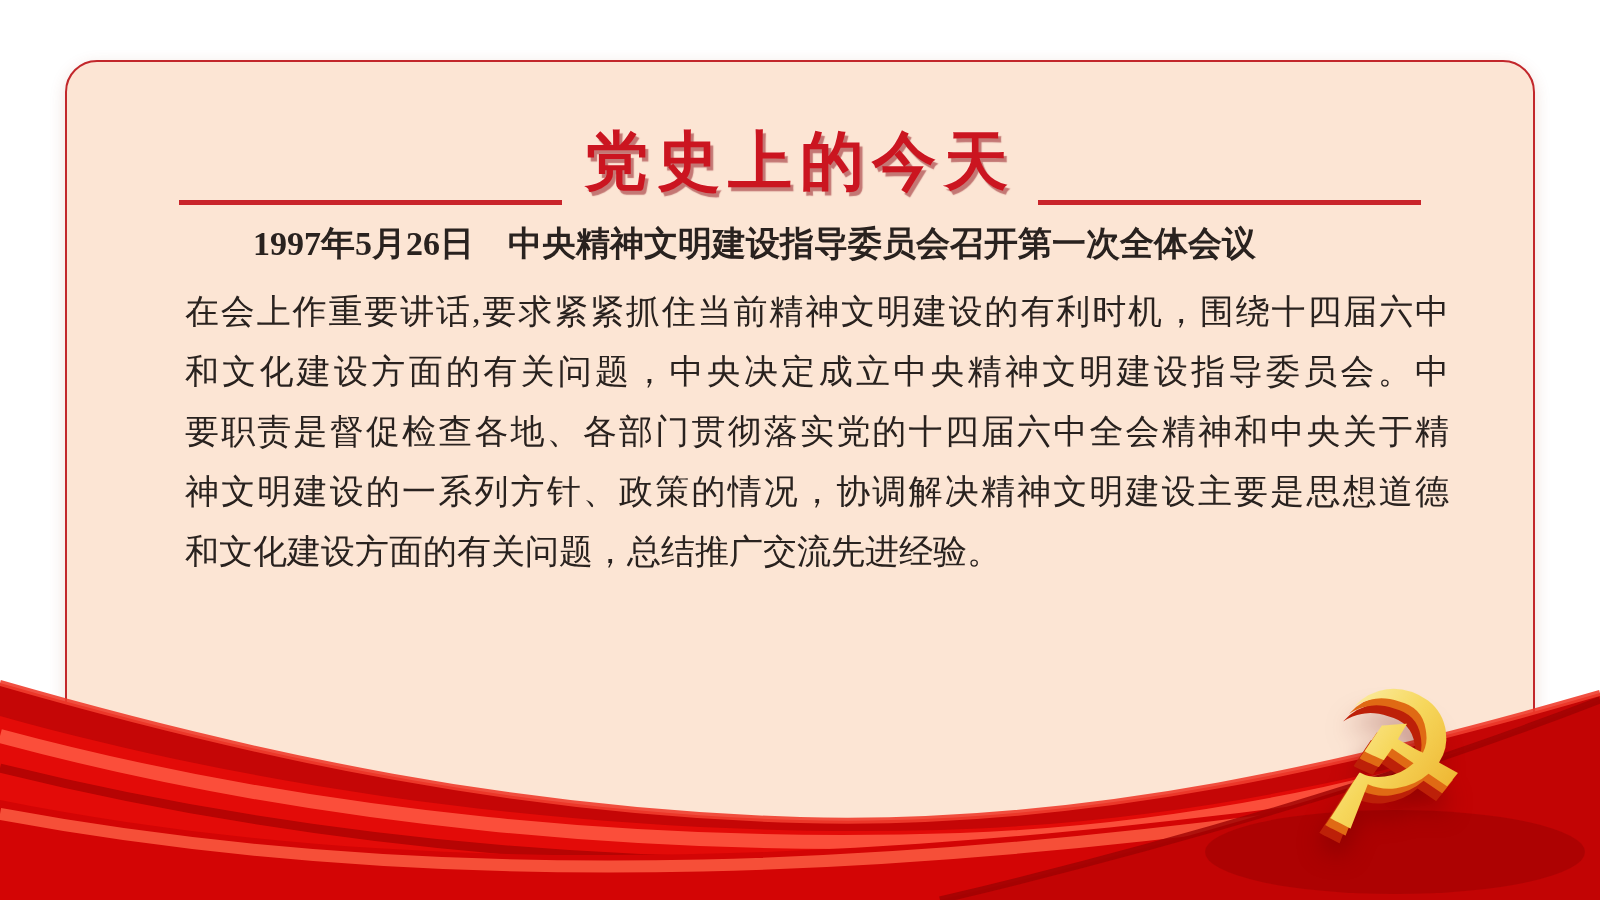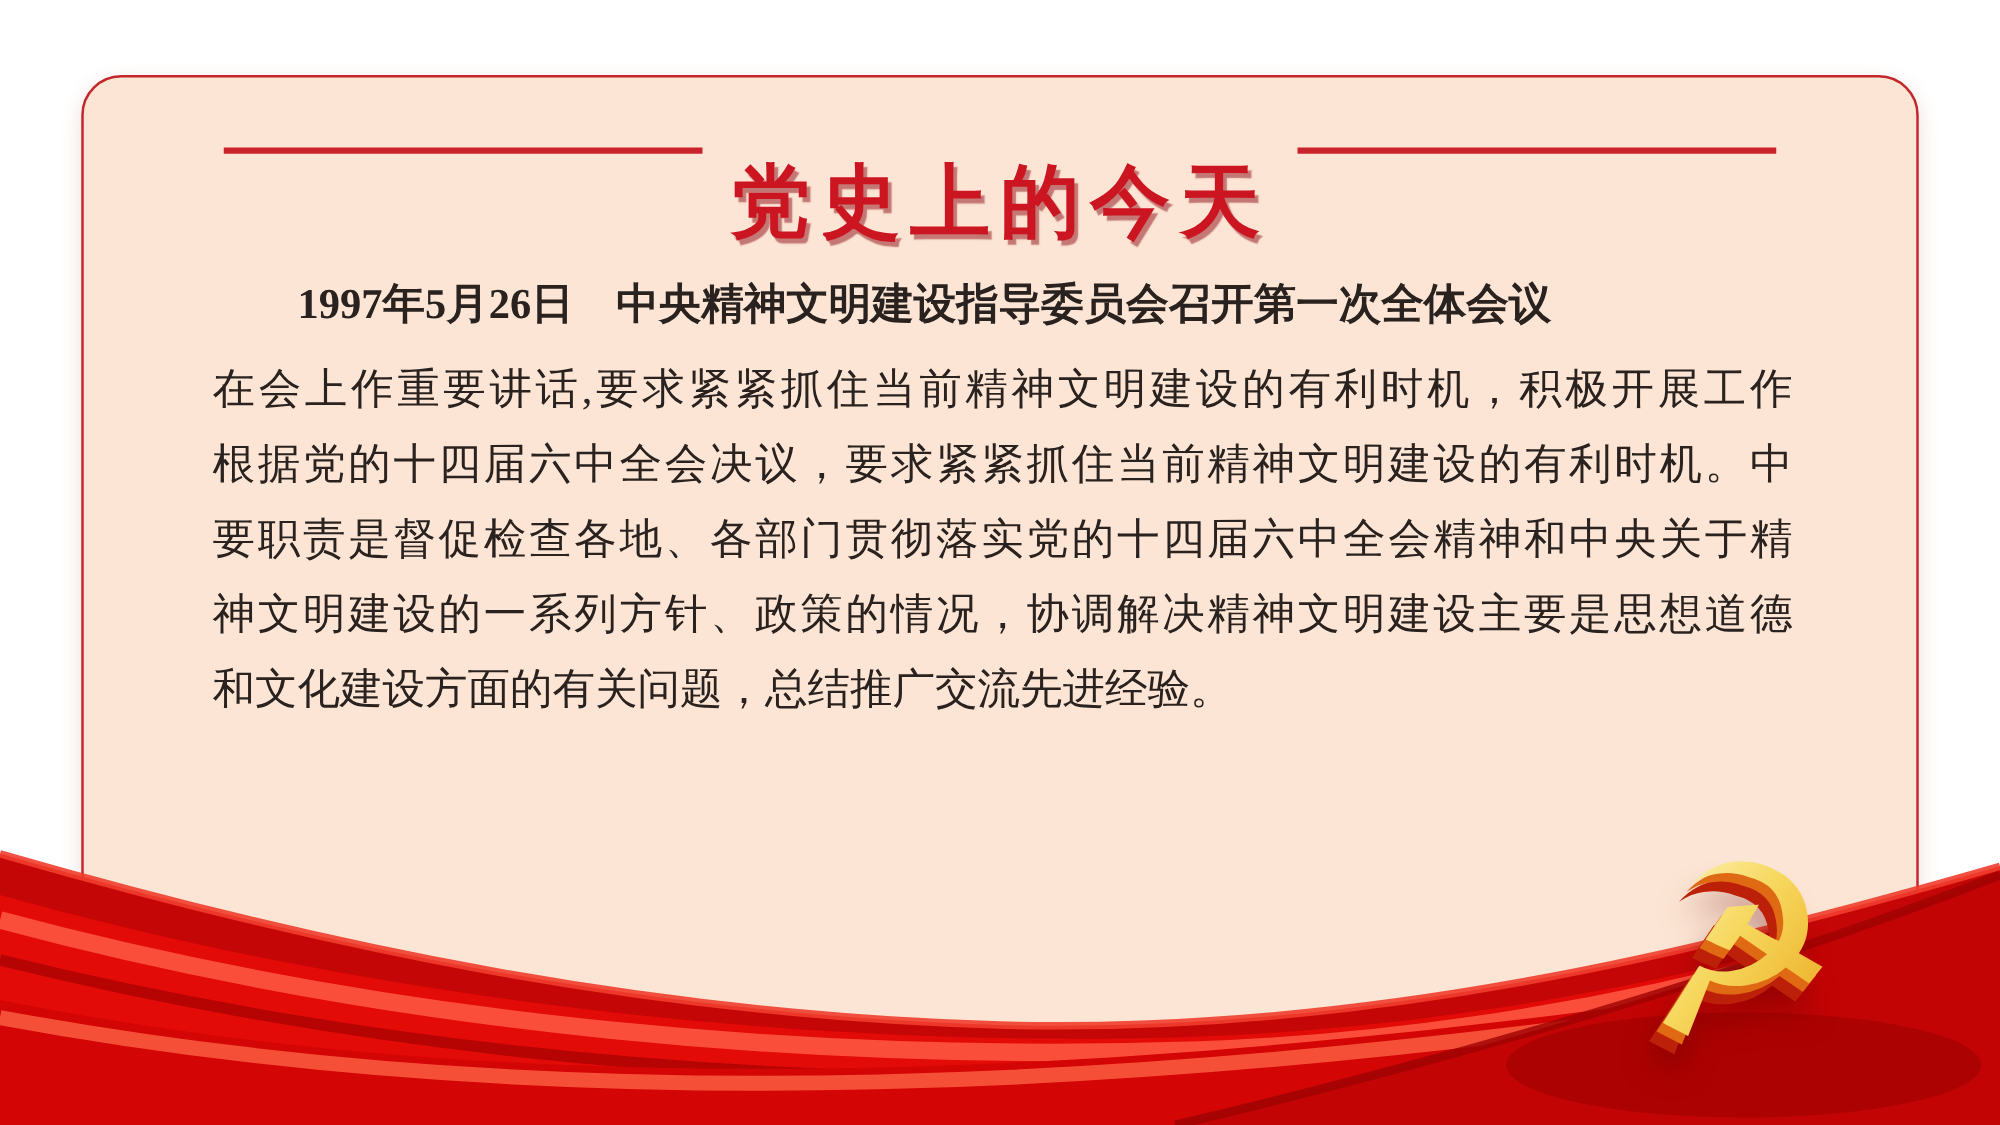--- a/index.html
+++ b/index.html
@@ -1,27 +1,27 @@
 <!DOCTYPE html>
 <html><head>
 <meta charset="utf-8">
 <style>
   html,body{margin:0;padding:0;background:#ffffff;}
   .stage{position:relative;width:1600px;height:900px;background:#ffffff;overflow:hidden;
          font-family:"Liberation Serif","DejaVu Serif",serif;}
   .card{position:absolute;left:65px;top:60px;width:1466px;height:818px;
         background:#fce5d4;border:2px solid #c2272b;border-radius:32px;
         box-shadow:0 5px 16px rgba(160,70,45,.18);}
-  .title-row{position:absolute;left:0;right:0;top:56px;display:flex;align-items:flex-start;
+  .title-row{position:absolute;left:0;right:0;top:56px;display:flex;align-items:flex-end;
              justify-content:center;gap:22px;}
   .title-line{width:383px;height:5px;background:#c9242b;}
   .page-title{font-size:64px;font-weight:bold;color:#cb1520;letter-spacing:8px;
               text-shadow:3px 4px 1px rgba(140,10,20,.5), -1px -1px 0 rgba(255,230,220,.6);
               white-space:nowrap;}
-  .article{position:absolute;left:103px;top:152px;width:1264px;
+  .article{position:absolute;left:118px;top:152px;width:1264px;
            font-size:34px;line-height:60px;color:#29221f;}
   .line{height:60px;overflow:hidden;}
   .l-head{font-weight:bold;text-indent:2em;margin-bottom:8px;white-space:nowrap;}
   .l-ind{text-indent:2em;}
   .l-j{text-align:justify;text-align-last:justify;text-justify:inter-character;}
   .ribbon{position:absolute;left:0;top:0;width:1600px;height:900px;display:block;}
   .emblem{position:absolute;left:1308px;top:662px;width:200px;height:200px;
           transform:rotate(-8deg);font-family:"DejaVu Sans",sans-serif;}
   .emblem span{position:absolute;left:0;top:0;font-size:182px;line-height:190px;
                font-weight:bold;}
@@ -38,22 +38,22 @@
 
   <div class="card">
     <div class="title-row">
       <div class="title-line"></div>
       <div class="page-title">党史上的今天</div>
       <div class="title-line"></div>
     </div>
 
     <div class="article">
       <div class="line l-head">1997年5月26日　中央精神文明建设指导委员会召开第一次全体会议</div>
-      <div class="line l-j">在会上作重要讲话,要求紧紧抓住当前精神文明建设的有利时机，积极开展工作</div>
-      <div class="line l-j">根据党的十四届六中全会决议，要求紧紧抓住当前精神文明建设的有利时机。中</div>
+      <div class="line l-j">在会上作重要讲话,要求紧紧抓住当前精神文明建设的有利时机，围绕十四届六中</div>
+      <div class="line l-j">和文化建设方面的有关问题，中央决定成立中央精神文明建设指导委员会。中</div>
       <div class="line l-j">要职责是督促检查各地、各部门贯彻落实党的十四届六中全会精神和中央关于精</div>
       <div class="line l-j">神文明建设的一系列方针、政策的情况，协调解决精神文明建设主要是思想道德</div>
       <div class="line">和文化建设方面的有关问题，总结推广交流先进经验。</div>
     </div>
   </div>
 
   <svg class="ribbon" viewBox="0 0 1600 900" aria-hidden="true">
     <path fill="#c50606" d="M0,683 C260,758 520,812 800,820 C1090,828 1360,762 1600,693 L1600,900 L0,900 Z"></path>
     <path fill="none" stroke="#ef3d2e" stroke-width="6" opacity="0.9" d="M0,683 C260,758 520,812 800,820 C1090,828 1360,762 1600,693"></path>
     <path fill="#e30b08" d="M0,716 C300,800 640,838 940,830 C1210,822 1440,762 1600,708 L1600,900 L0,900 Z"></path>

